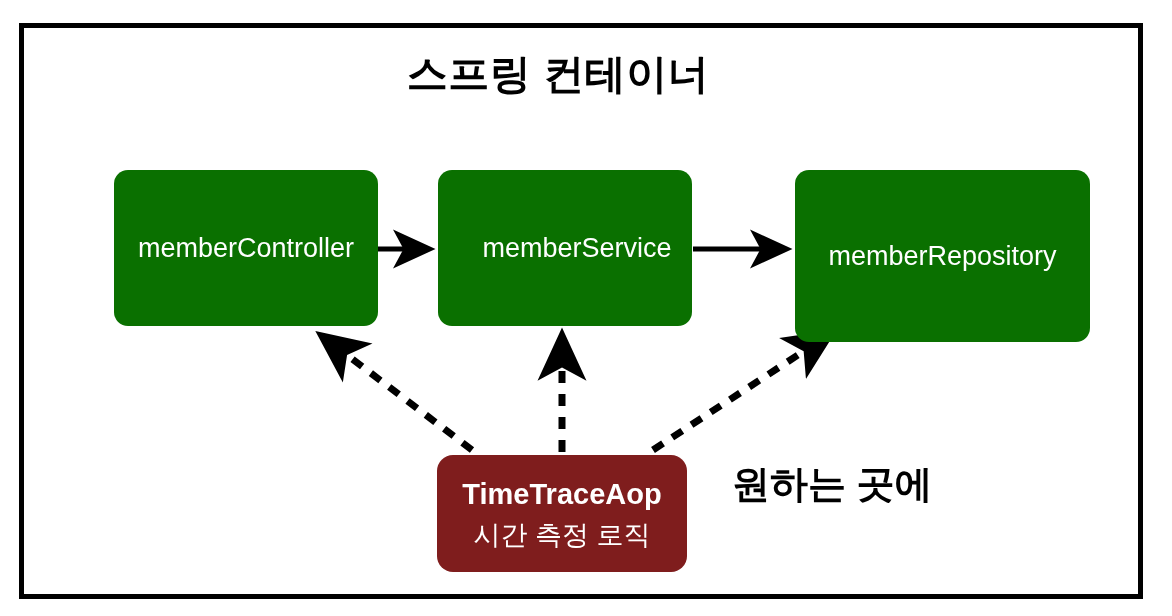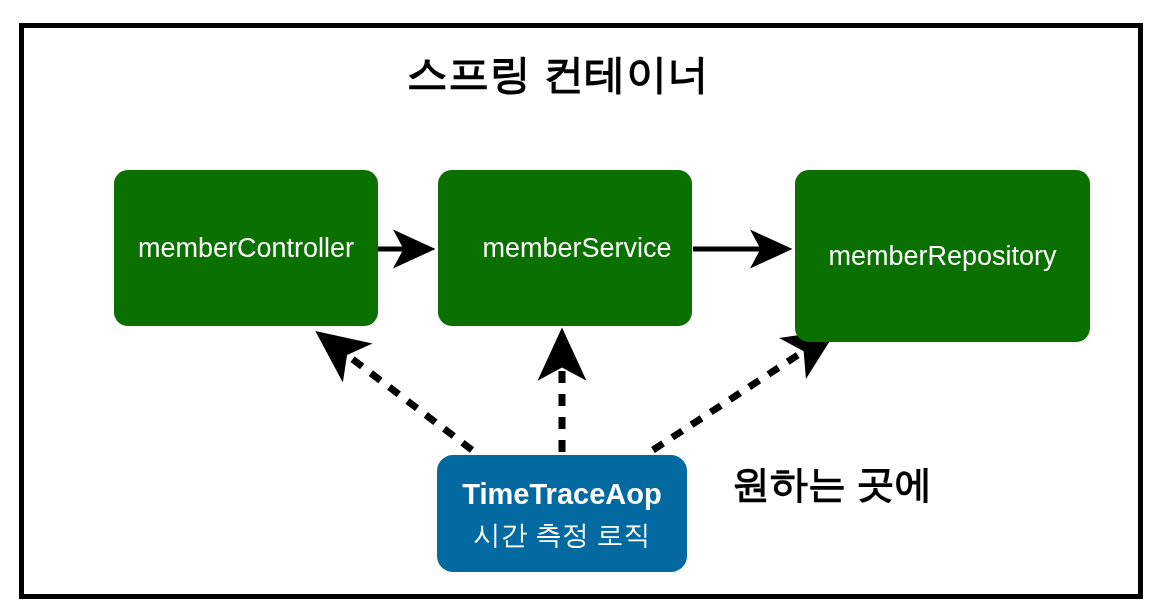--- a/index.html
+++ b/index.html
@@ -63,21 +63,21 @@
   #bean-service    { left: 438px; top: 170px; width: 254px; height: 156px; padding-left: 24px; }
   #bean-repository { left: 795px; top: 170px; width: 295px; height: 172px; }
 
   
   #aop-box {
     position: absolute;
     left: 437px;
     top: 455px;
     width: 250px;
     height: 117px;
-    background: #0369a1;
+    background: #7f1d1d;
     border-radius: 16px;
     display: flex;
     flex-direction: column;
     align-items: center;
     justify-content: center;
     box-sizing: border-box;
   }
   #aop-title {
     color: #ffffff;
     font-size: 29px;

